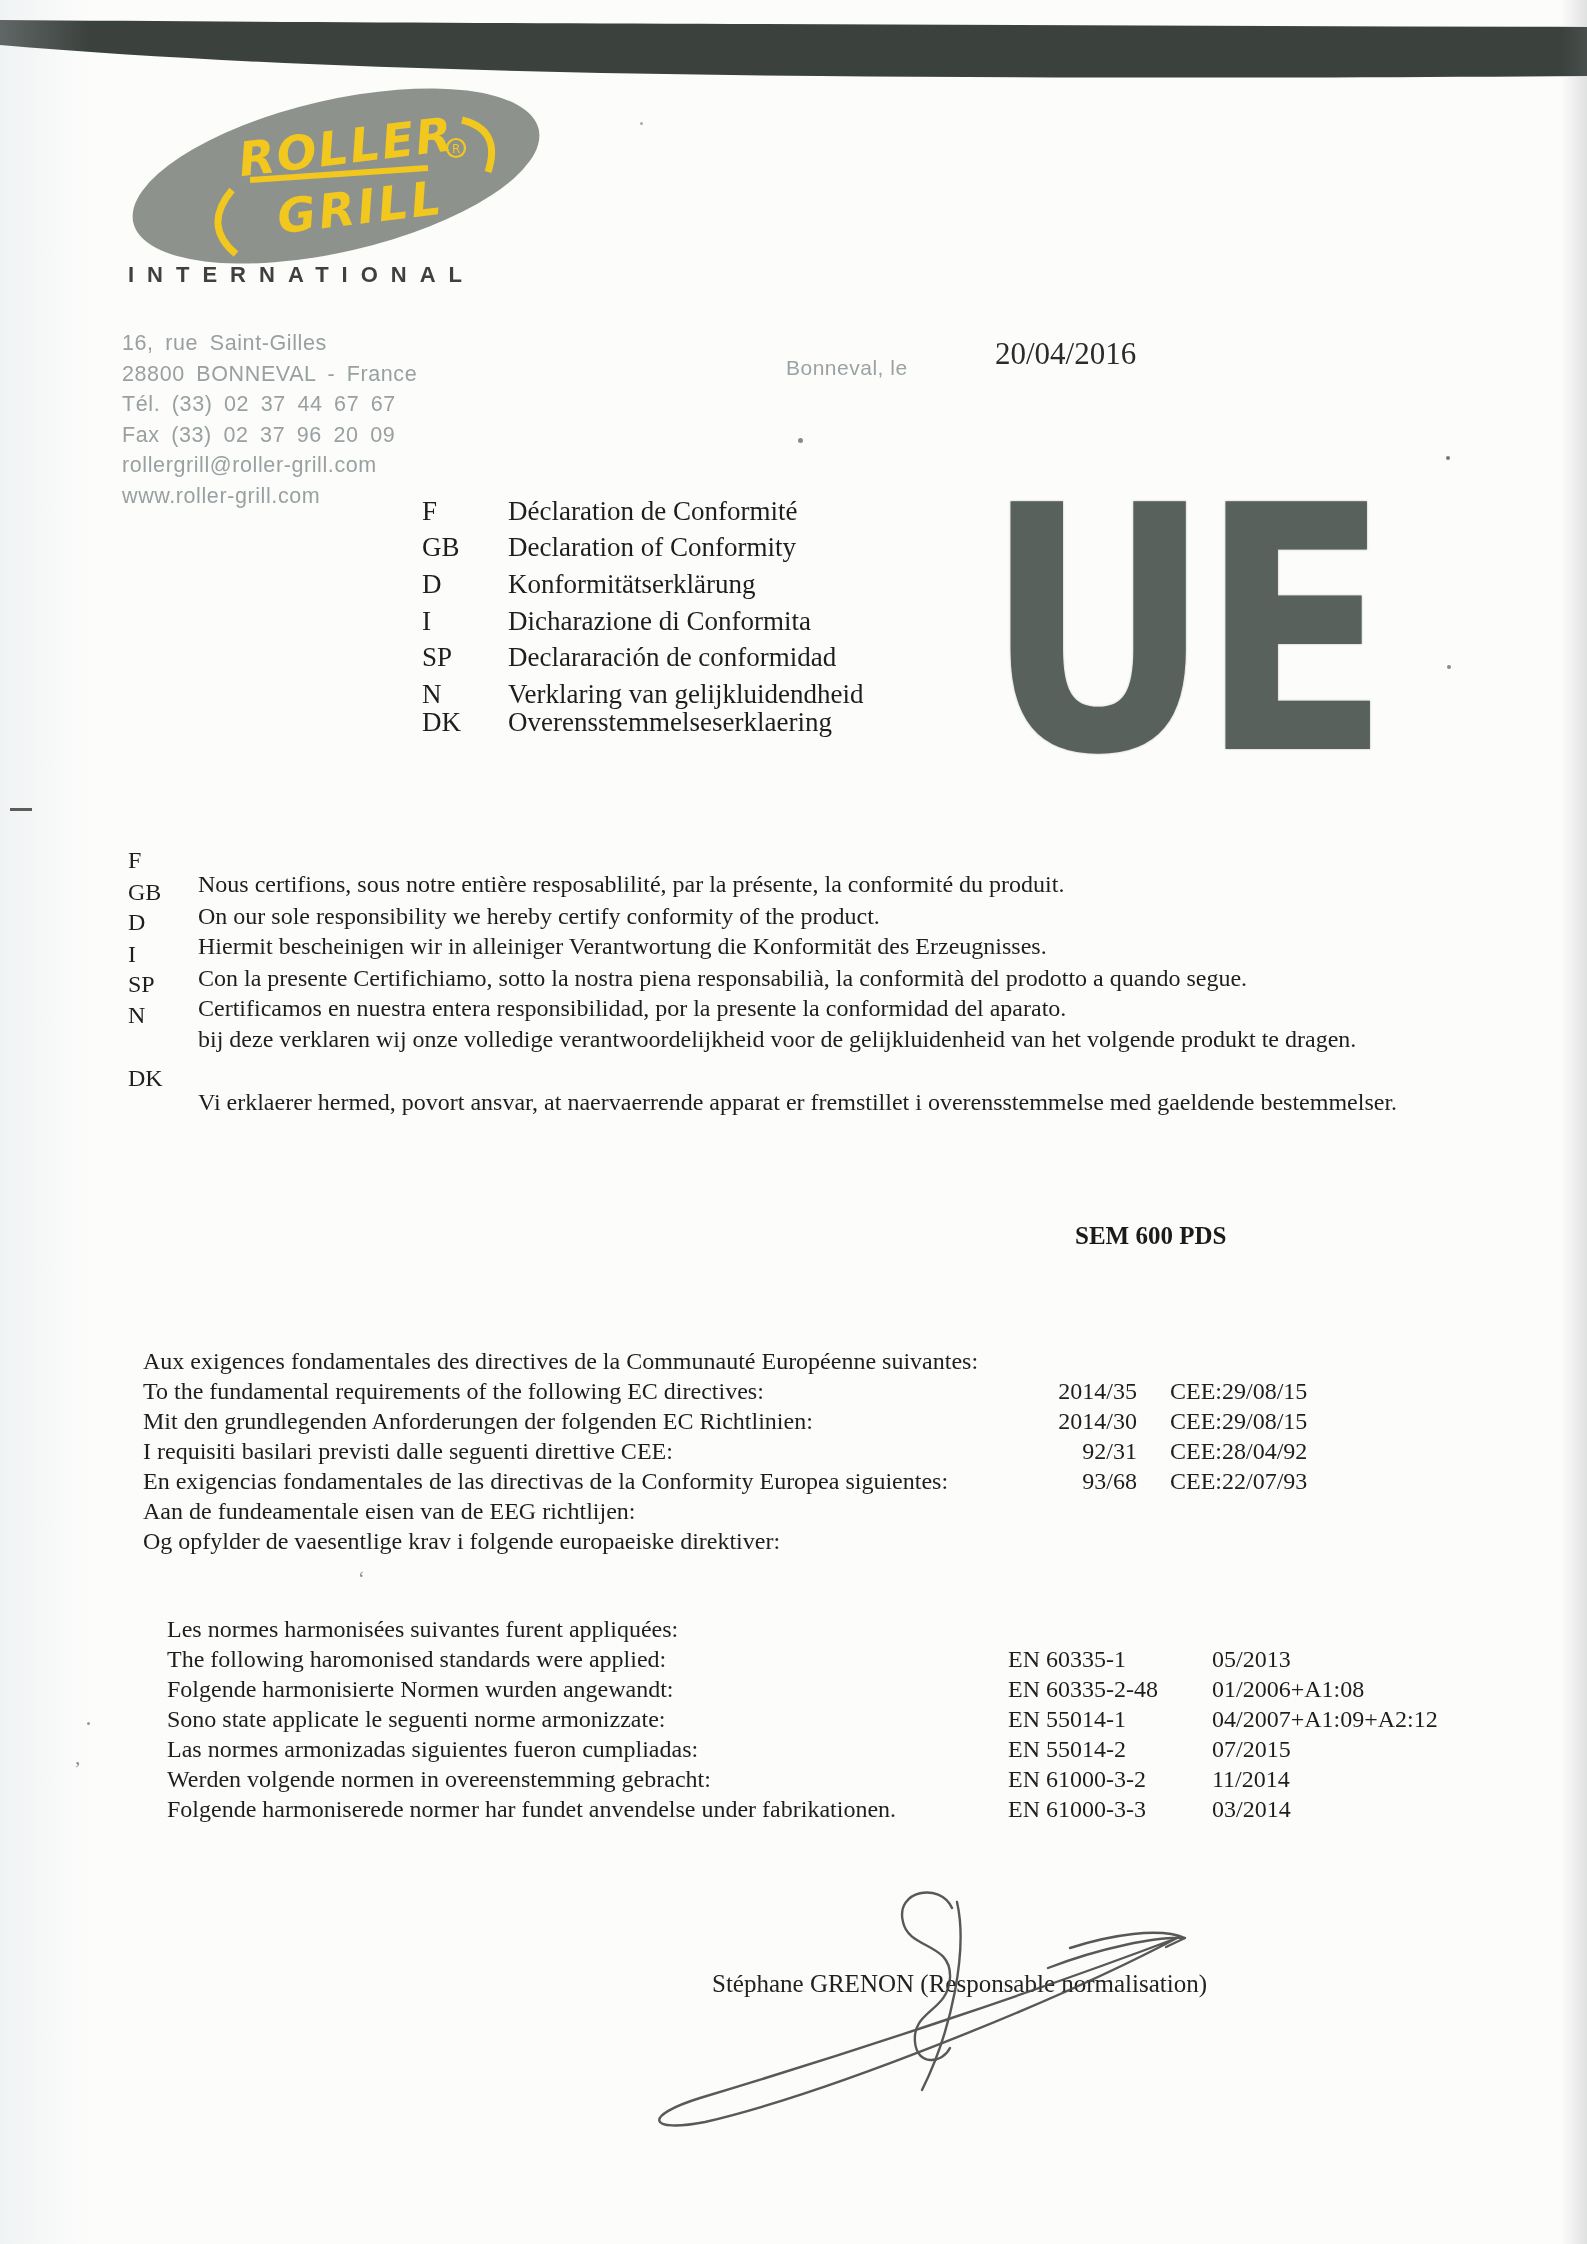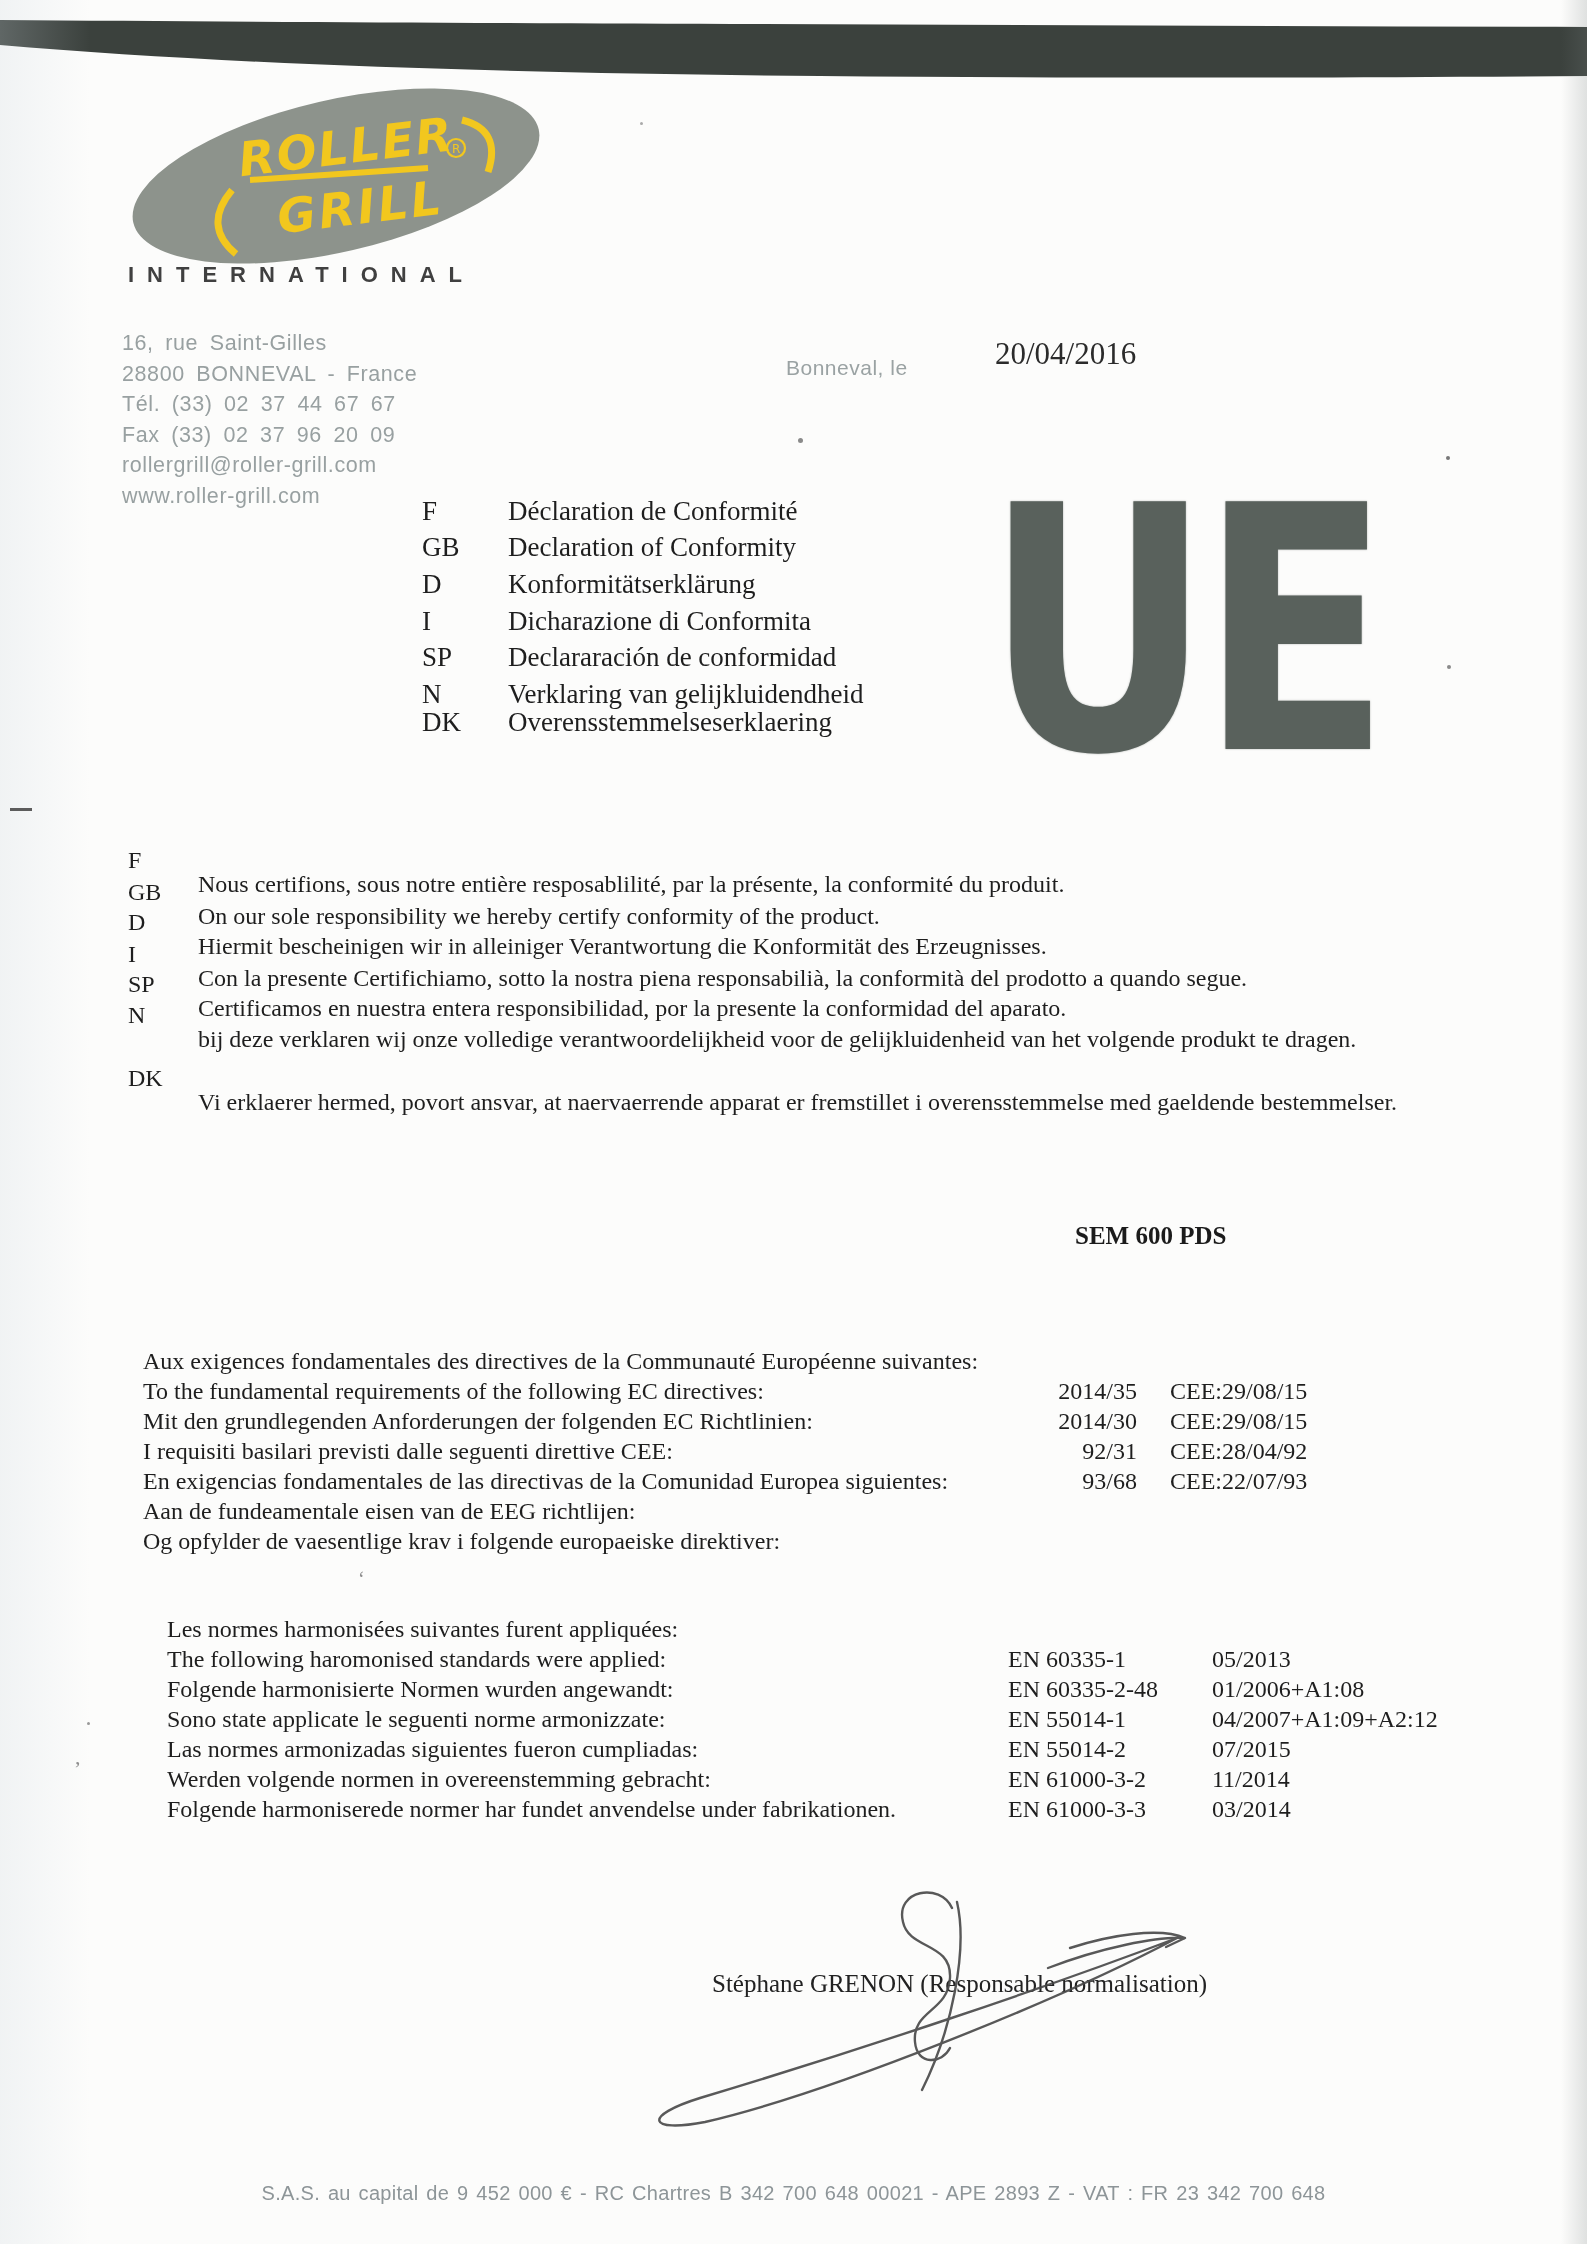--- a/index.html
+++ b/index.html
@@ -157,21 +157,21 @@
       <span class="dtext">Mit den grundlegenden Anforderungen der folgenden EC Richtlinien:</span>
       <span class="dnum">2014/30</span>
       <span class="dref">CEE:29/08/15</span>
     </div>
   <div class="dir-row" style="top:1438px">
       <span class="dtext">I requisiti basilari previsti dalle seguenti direttive CEE:</span>
       <span class="dnum">92/31</span>
       <span class="dref">CEE:28/04/92</span>
     </div>
   <div class="dir-row" style="top:1468px">
-      <span class="dtext">En exigencias fondamentales de las directivas de la Comunidad Europea siguientes:</span>
+      <span class="dtext">En exigencias fondamentales de las directivas de la Conformity Europea siguientes:</span>
       <span class="dnum">93/68</span>
       <span class="dref">CEE:22/07/93</span>
     </div>
   <div class="dir-row" style="top:1498px">
       <span class="dtext">Aan de fundeamentale eisen van de EEG richtlijen:</span>
       <span class="dnum"></span>
       <span class="dref"></span>
     </div>
   <div class="dir-row" style="top:1528px">
       <span class="dtext">Og opfylder de vaesentlige krav i folgende europaeiske direktiver:</span>
@@ -219,21 +219,20 @@
   <svg class="sig-svg" width="700" height="260" viewBox="0 0 700 260">
     <g stroke="#474747" stroke-width="2.4" fill="none" stroke-linecap="round" opacity="0.9">
       <path d="M 577 58 C 460 120, 230 213, 105 242 C 48 253, 42 236, 100 218 C 260 170, 440 110, 577 58"></path>
       <path d="M 448 88 C 500 68, 558 56, 585 58 C 560 47, 510 55, 470 68"></path>
       <path d="M 585 58 L 566 67"></path>
       <path d="M 352 28 C 340 2, 295 10, 303 42 C 309 70, 352 62, 350 98 C 348 132, 312 130, 315 162 C 317 186, 342 184, 350 168"></path>
       <path d="M 357 22 C 368 70, 352 150, 322 210"></path>
     </g>
   </svg>
 
-  <div class="footer">S.A.S. au capital de 9 452 000 € - RC Chartres B 342 700 648 00021 - APE 2893 Z - VAT : FR 23 342 700 648</div>
 
   <div class="speck" style="left:798px;top:438px;width:5px;height:5px;"></div>
   <div class="speck" style="left:1446px;top:456px;width:4px;height:4px;background:#777;"></div>
   <div class="speck" style="left:1447px;top:665px;width:4px;height:4px;"></div>
   <div class="speck" style="left:640px;top:122px;width:3px;height:3px;background:#aaa;"></div>
   <div class="speck" style="left:87px;top:1722px;width:3px;height:3px;background:#999;"></div>
   <div style="position:absolute;left:10px;top:808px;width:22px;height:3px;background:#5c5c5c;"></div>
   <div class="mark" style="left:75px;top:1744px;font-size:22px;">,</div>
   <div class="mark" style="left:358px;top:1568px;font-size:20px;">‘</div>
 

